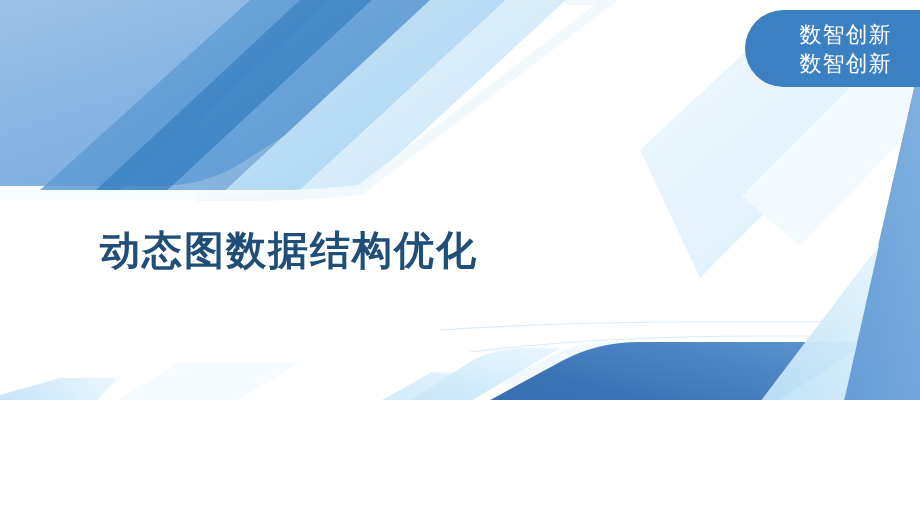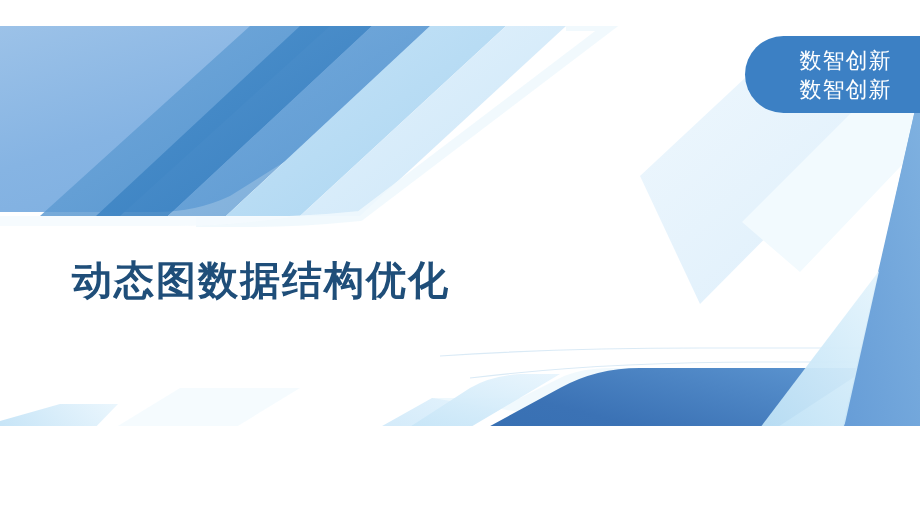--- a/index.html
+++ b/index.html
@@ -9,21 +9,20 @@
   }
   body {
     font-family: "Liberation Sans", "DejaVu Sans", sans-serif;
   }
   #slide {
     position: relative;
     width: 920px;
     height: 400px;
     overflow: hidden;
     background: #ffffff;
-    margin-top: 26px;
   }
   #bg-svg {
     position: absolute;
     inset: 0;
     width: 920px;
     height: 518px;
     display: block;
   }
 
   
@@ -48,23 +47,24 @@
     font-size: 22px;
     line-height: 29px;
     letter-spacing: 1px;
     white-space: nowrap;
     font-weight: 400;
   }
 
   
   #title-block {
     position: absolute;
-    left: 72px;
+    left: 100px;
     top: 228px;
     z-index: 7;
+    font-family: Liberation Mono, monospace;
   }
   #slide-title {
     margin: 0;
     font-size: 40px;
     line-height: 52px;
     font-weight: bold;
     color: #1F4E79;
     letter-spacing: 2px;
     white-space: nowrap;
     text-shadow: 1px 1px 0 rgba(255,255,255,0.55);

